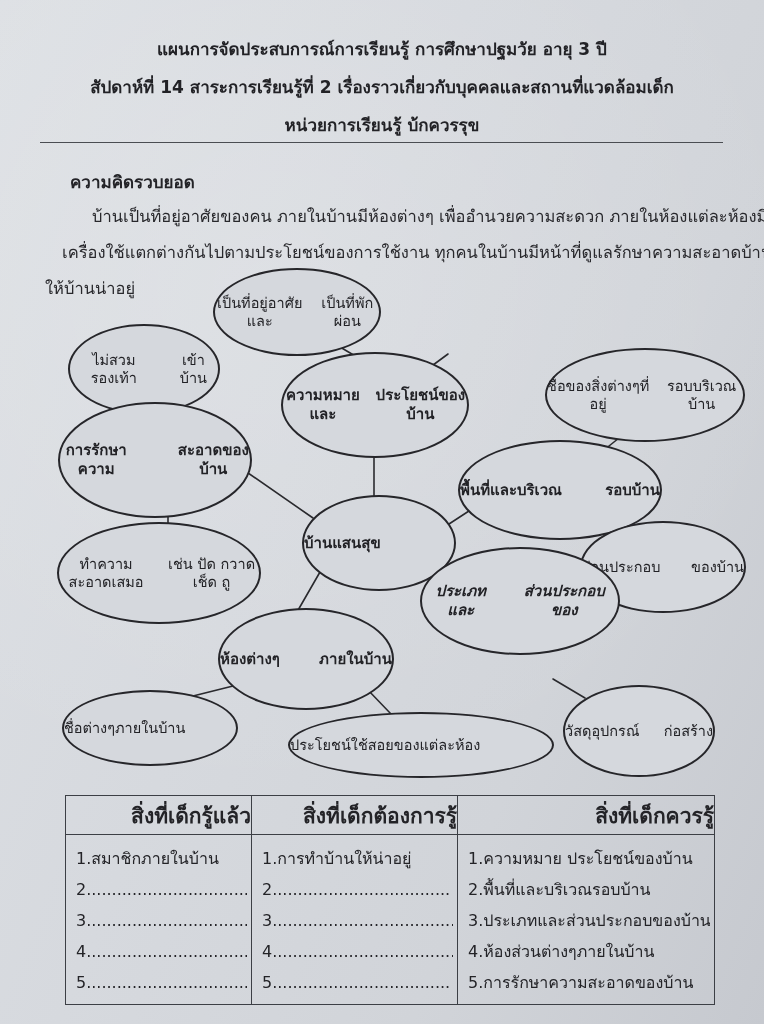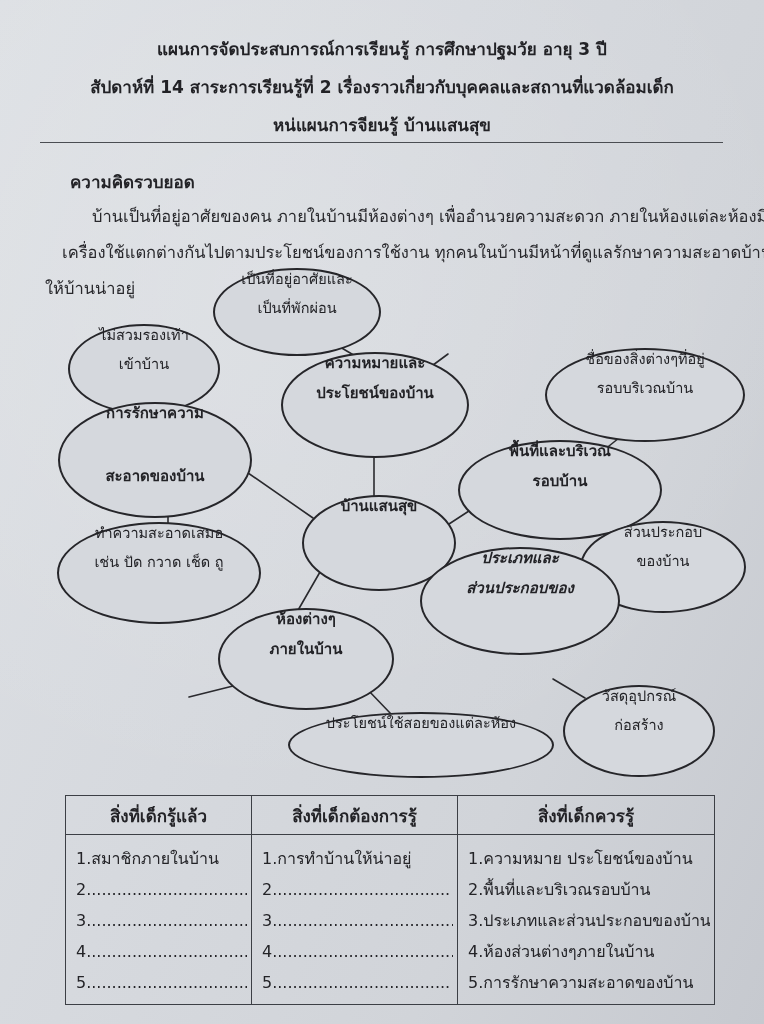--- a/index.html
+++ b/index.html
@@ -32,21 +32,21 @@
   .para-line{position:absolute;font-size:16.5px;color:#28282c;white-space:nowrap;}
   .pl1{left:92px;top:203px;}
   .pl2{left:62px;top:239px;}
   .pl3{left:45px;top:275px;}
   
   .connectors{position:absolute;left:0;top:0;z-index:1;}
   .node{
     position:absolute;z-index:2;
     border:2.6px solid #26262a;border-radius:50%;
     background:#d5d8dd;
-    display:flex;flex-direction:column;align-items:center;justify-content:flex-start;
+    display:flex;flex-direction:row;align-items:center;justify-content:space-between;
     gap:11px;text-align:center;
     font-size:14.5px;line-height:1.25;color:#222226;
   }
   .node.bold{font-weight:bold;font-size:15px;}
   .n0{left:213px;top:268px;width:164px;height:84px;}
   .n1{left:393px;top:270px;width:212px;height:88px;}
   .n2{left:68px;top:324px;width:148px;height:86px;}
   .n3{left:281px;top:352px;width:184px;height:102px;}
   .n4{left:545px;top:348px;width:196px;height:90px;}
   .n5{left:58px;top:402px;width:190px;height:112px;gap:44px;}
@@ -60,35 +60,35 @@
   .n13{left:288px;top:712px;width:262px;height:62px;}
   .n14{left:563px;top:685px;width:148px;height:88px;}
   
   .ktable{
     position:absolute;left:65px;top:795px;z-index:2;
     border-collapse:collapse;table-layout:fixed;width:646px;
     font-size:16px;color:#232327;
   }
   .ktable th,.ktable td{border:1.6px solid #3c3f45;}
   .ktable th{
-    height:38px;font-weight:bold;text-align:center;font-size:17px;padding:0;
+    height:38px;font-weight:bold;text-align:right;font-size:21px;padding:0;
   }
   .ktable td{vertical-align:top;padding:8px 4px 6px 10px;height:138px;}
   .c1{width:185px;}.c2{width:205px;}.c3{width:256px;}
   .cell-line{line-height:31px;white-space:nowrap;overflow:hidden;}
 </style>
 </head>
 <body>
 
 <div class="page">
 
   <div class="doc-header">
     <div>แผนการจัดประสบการณ์การเรียนรู้  การศึกษาปฐมวัย  อายุ 3 ปี</div>
     <div>สัปดาห์ที่ 14  สาระการเรียนรู้ที่ 2 เรื่องราวเกี่ยวกับบุคคลและสถานที่แวดล้อมเด็ก</div>
-    <div>หน่แผนการจียนรู้   บ้านแสนสุข</div>
+    <div>หน่วยการเรียนรู้   บ้กควรรุข</div>
   </div>
   <div class="header-rule"></div>
 
   <div class="concept-heading">ความคิดรวบยอด</div>
   <div class="para-line pl1">บ้านเป็นที่อยู่อาศัยของคน ภายในบ้านมีห้องต่างๆ เพื่ออำนวยความสะดวก ภายในห้องแต่ละห้องมี</div>
   <div class="para-line pl2">เครื่องใช้แตกต่างกันไปตามประโยชน์ของการใช้งาน   ทุกคนในบ้านมีหน้าที่ดูแลรักษาความสะอาดบ้านทำ</div>
   <div class="para-line pl3">ให้บ้านน่าอยู่</div>
 
   <svg class="connectors" width="764" height="1024" viewBox="0 0 764 1024">
     <g stroke="#2a2a2e" stroke-width="1.6" stroke-linecap="round">
@@ -144,20 +144,23 @@
     <span>ส่วนประกอบ</span>
     <span>ของบ้าน</span>
   </div>
   <div class="node n10 bold">
     <span>ประเภทและ</span>
     <span>ส่วนประกอบของ</span>
   </div>
   <div class="node n11 bold">
     <span>ห้องต่างๆ</span>
     <span>ภายในบ้าน</span>
+  </div>
+  <div class="node n12">
+    <span>ชื่อต่างๆภายในบ้าน</span>
   </div>
   <div class="node n13">
     <span>ประโยชน์ใช้สอยของแต่ละห้อง</span>
   </div>
   <div class="node n14">
     <span>วัสดุอุปกรณ์</span>
     <span>ก่อสร้าง</span>
   </div>
 
   <table class="ktable">

